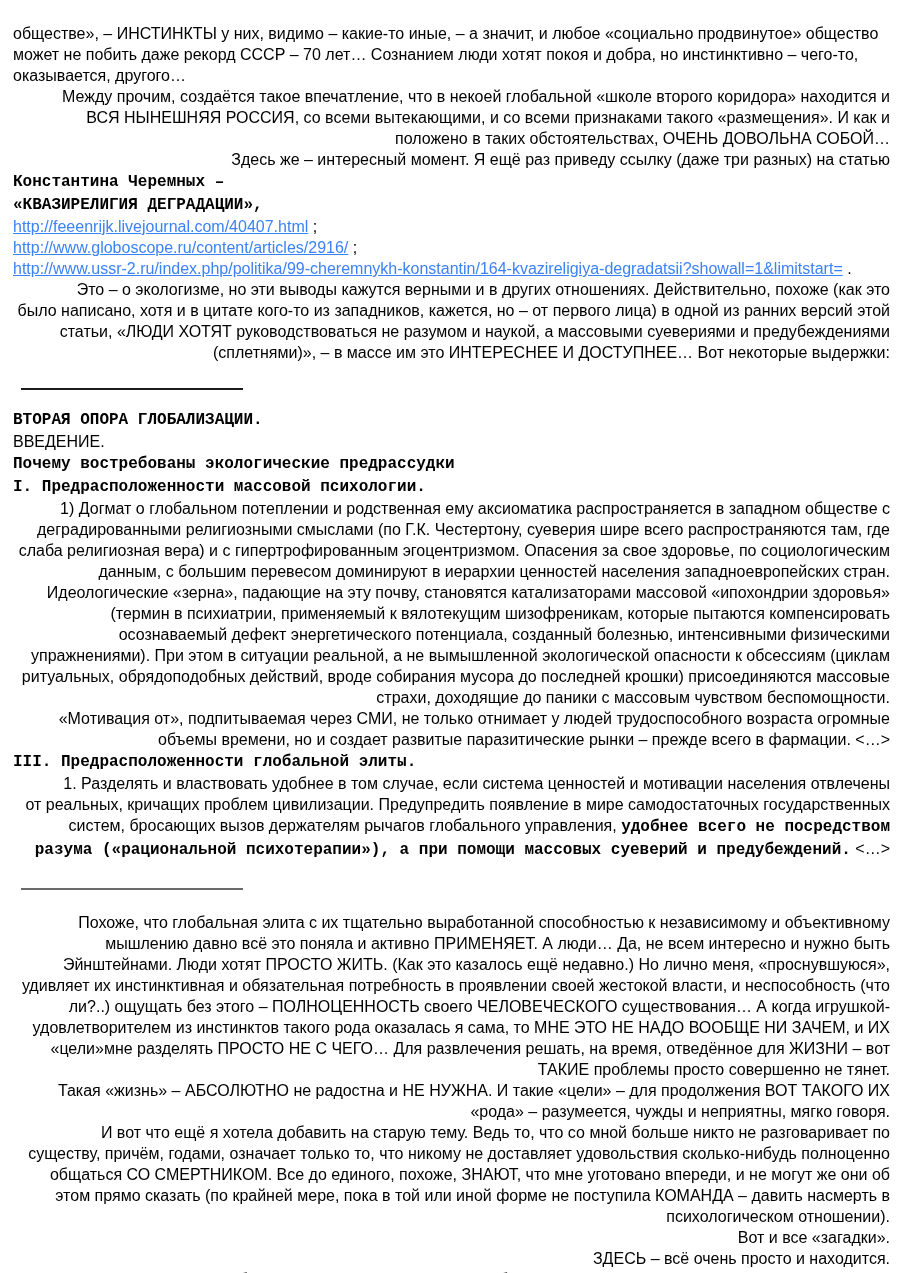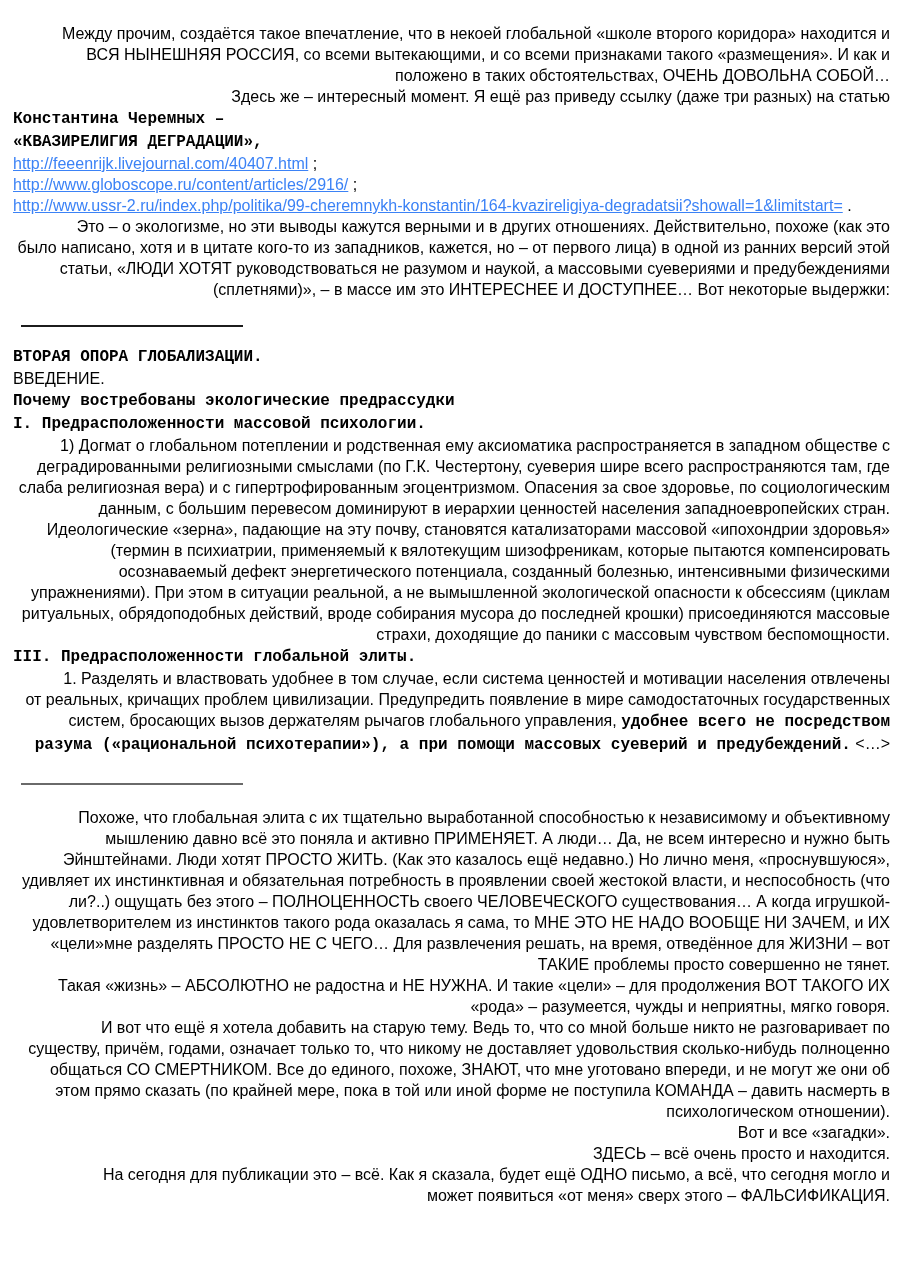--- a/index.html
+++ b/index.html
@@ -50,34 +50,36 @@
   }
   .divider.light {
     border-top-color: #6a6a6a;
     margin: 27px 0 22px 8px;
   }
 </style>
 </head>
 <body>
 
 <div class="page">
+    <p class="para"><span class="normal">обществе», – ИНСТИНКТЫ у них, видимо – какие-то иные, – а значит, и любое «социально продвинутое» общество может не побить даже рекорд СССР – 70 лет…  Сознанием люди хотят покоя и добра, но инстинктивно – чего-то, оказывается, другого…</span></p>
     <p class="para indent"><span class="normal">Между прочим, создаётся такое впечатление, что в некоей глобальной «школе второго коридора» находится и ВСЯ НЫНЕШНЯЯ РОССИЯ, со всеми вытекающими, и со всеми признаками такого «размещения». И как и положено в таких обстоятельствах, ОЧЕНЬ ДОВОЛЬНА СОБОЙ…</span></p>
     <p class="para indent"><span class="normal">Здесь же – интересный момент. Я ещё раз приведу ссылку (даже три разных) на статью</span></p>
     <p class="para"><span class="bold">Константина Черемных –</span></p>
     <p class="para"><span class="bold">«КВАЗИРЕЛИГИЯ ДЕГРАДАЦИИ»,</span></p>
     <p class="para"><a class="link" href="#">http://feeenrijk.livejournal.com/40407.html</a><span class="normal"> ;</span></p>
     <p class="para"><a class="link" href="#">http://www.globoscope.ru/content/articles/2916/</a><span class="normal"> ;</span></p>
     <p class="para"><a class="link" href="#">http://www.ussr-2.ru/index.php/politika/99-cheremnykh-konstantin/164-kvazireligiya-degradatsii?showall=1&amp;limitstart=</a><span class="normal"> .</span></p>
     <p class="para indent"><span class="normal">Это – о экологизме, но эти выводы кажутся верными и в других отношениях. Действительно, похоже (как это было написано, хотя и в цитате кого-то из западников, кажется, но – от первого лица) в одной из ранних версий этой статьи, «ЛЮДИ ХОТЯТ руководствоваться не разумом и наукой, а массовыми суевериями и предубеждениями (сплетнями)», – в массе им это  ИНТЕРЕСНЕЕ И ДОСТУПНЕЕ… Вот некоторые выдержки:</span></p>
     <div class="divider"></div>
     <p class="para"><span class="bold">ВТОРАЯ ОПОРА ГЛОБАЛИЗАЦИИ.</span></p>
     <p class="para"><span class="normal">ВВЕДЕНИЕ.</span></p>
     <p class="para"><span class="bold">Почему востребованы экологические предрассудки</span></p>
     <p class="para"><span class="bold">I. Предрасположенности массовой психологии.</span></p>
     <p class="para indent"><span class="normal">1) Догмат о глобальном потеплении и родственная ему аксиоматика распространяется в западном обществе с деградированными религиозными смыслами (по Г.К. Честертону, суеверия шире всего распространяются там, где слаба религиозная вера) и с гипертрофированным эгоцентризмом. Опасения за свое здоровье, по социологическим данным, с большим перевесом доминируют в иерархии ценностей населения западноевропейских стран. Идеологические «зерна», падающие на эту почву, становятся катализаторами массовой «ипохондрии здоровья» (термин в психиатрии, применяемый к вялотекущим шизофреникам, которые пытаются компенсировать осознаваемый дефект энергетического потенциала, созданный болезнью, интенсивными физическими упражнениями). При этом в ситуации реальной, а не вымышленной экологической опасности к обсессиям (циклам ритуальных, обрядоподобных действий, вроде собирания мусора до последней крошки) присоединяются массовые страхи, доходящие до паники с массовым чувством беспомощности.</span></p>
+    <p class="para indent"><span class="normal">«Мотивация от», подпитываемая через СМИ, не только отнимает у людей трудоспособного возраста огромные объемы времени, но и создает развитые паразитические рынки – прежде всего в фармации. &lt;…&gt;</span></p>
     <p class="para"><span class="bold">III. Предрасположенности глобальной элиты.</span></p>
     <p class="para indent"><span class="normal">1. Разделять и властвовать удобнее в том случае, если система ценностей и мотивации населения отвлечены от реальных, кричащих проблем цивилизации. Предупредить появление в мире самодостаточных государственных систем, бросающих вызов держателям рычагов глобального управления, </span><span class="bold">удобнее всего не посредством разума («рациональной психотерапии»), а при помощи массовых суеверий и предубеждений.</span><span class="normal"> &lt;…&gt;</span></p>
     <div class="divider light"></div>
     <p class="para indent"><span class="normal">Похоже, что глобальная элита с их тщательно выработанной способностью к независимому и объективному мышлению давно всё это поняла и активно ПРИМЕНЯЕТ. А люди… Да, не всем интересно и нужно быть Эйнштейнами. Люди хотят ПРОСТО ЖИТЬ. (Как это казалось ещё недавно.) Но лично меня, «проснувшуюся», удивляет их инстинктивная и обязательная потребность в проявлении своей жестокой власти, и неспособность (что ли?..) ощущать без этого – ПОЛНОЦЕННОСТЬ своего ЧЕЛОВЕЧЕСКОГО существования… А когда игрушкой-удовлетворителем из инстинктов такого рода оказалась я сама, то МНЕ ЭТО НЕ НАДО ВООБЩЕ НИ ЗАЧЕМ, и ИХ «цели»мне разделять ПРОСТО НЕ С ЧЕГО… Для развлечения решать, на время, отведённое для ЖИЗНИ – вот ТАКИЕ проблемы просто совершенно не тянет.</span></p>
     <p class="para indent"><span class="normal">Такая «жизнь» – АБСОЛЮТНО не радостна и НЕ НУЖНА. И такие «цели» – для продолжения ВОТ ТАКОГО ИХ «рода» – разумеется, чужды и неприятны, мягко говоря.</span></p>
     <p class="para indent"><span class="normal">И вот что ещё я хотела добавить на старую тему. Ведь то, что со мной больше никто не разговаривает по существу, причём, годами, означает только то, что никому не доставляет удовольствия сколько-нибудь полноценно общаться СО СМЕРТНИКОМ. Все до единого, похоже, ЗНАЮТ, что мне уготовано впереди, и не могут же они об этом прямо сказать (по крайней мере, пока в той или иной форме не поступила КОМАНДА – давить насмерть в психологическом отношении).</span></p>
     <p class="para indent"><span class="normal">Вот и все «загадки».</span></p>
     <p class="para indent"><span class="normal">ЗДЕСЬ – всё очень просто и находится.</span></p>
     <p class="para indent"><span class="normal">На сегодня для публикации это – всё. Как я сказала, будет ещё ОДНО письмо, а всё, что сегодня могло и может появиться «от меня» сверх этого – ФАЛЬСИФИКАЦИЯ.</span></p>
   </div>

